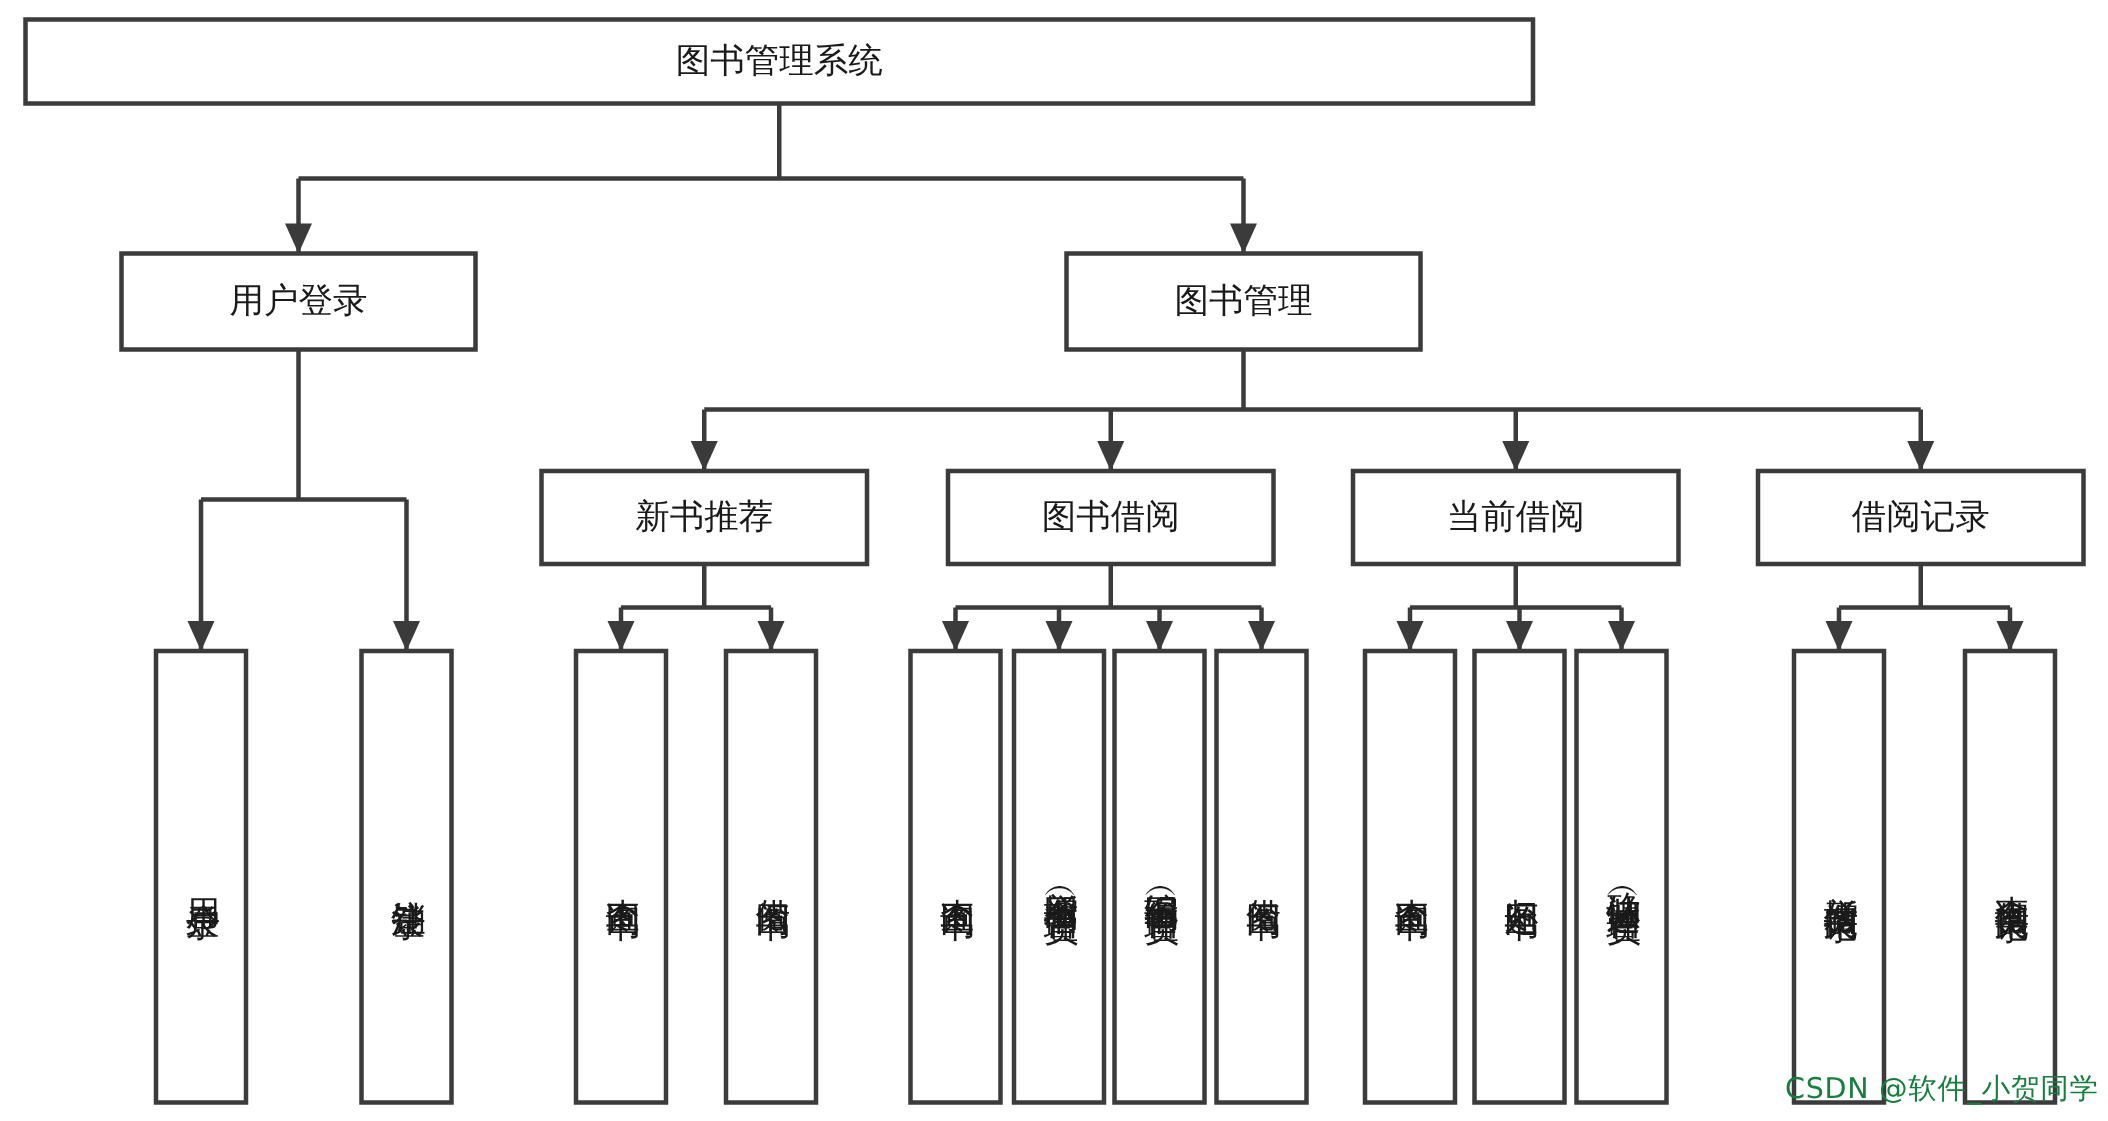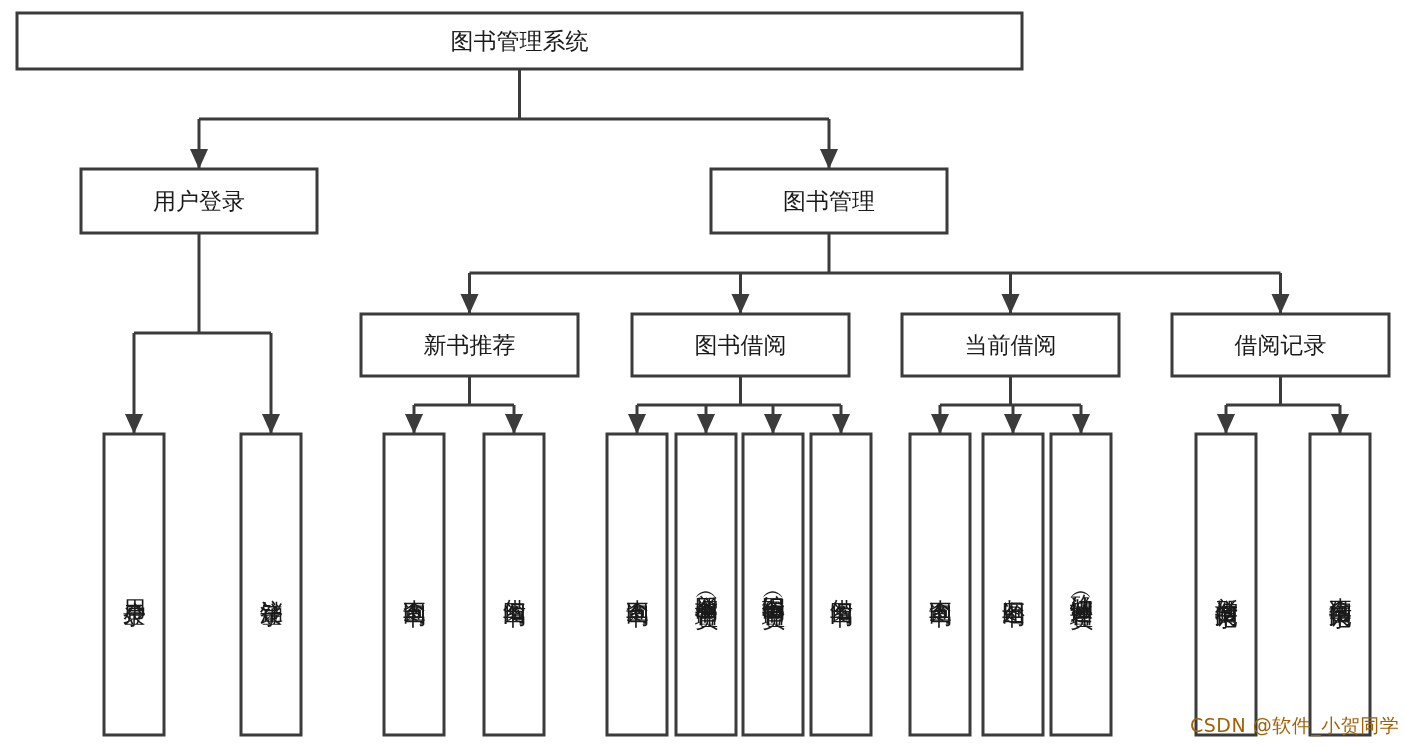--- a/index.html
+++ b/index.html
@@ -176,15 +176,15 @@
       <div class="node-label-v" style="left: 676px; top: 434px; width: 60px; height: 301px;">新增图书（管理员）</div>
       <div class="node-label-v" style="left: 743px; top: 434px; width: 60px; height: 301px;">编辑图书（管理员）</div>
       <div class="node-label-v" style="left: 811px; top: 434px; width: 60px; height: 301px;">借阅图书</div>
       <div class="node-label-v" style="left: 910px; top: 434px; width: 60px; height: 301px;">查询图书</div>
       <div class="node-label-v" style="left: 983px; top: 434px; width: 60px; height: 301px;">归还图书</div>
       <div class="node-label-v" style="left: 1051px; top: 434px; width: 60px; height: 301px;">确认归还（管理员）</div>
       <div class="node-label-v" style="left: 1196px; top: 434px; width: 60px; height: 301px;">新增借阅记录</div>
       <div class="node-label-v" style="left: 1310px; top: 434px; width: 60px; height: 301px;">查询借阅记录</div>
     </div>
 
-  <div class="watermark" style="left: 1190px; top: 713px; color: #a16207;">CSDN @软件_小贺同学</div>
+  <div class="watermark" style="left: 1190px; top: 713px; color: #15803d;">CSDN @软件_小贺同学</div>
 
 </div>
 
 </body></html>

